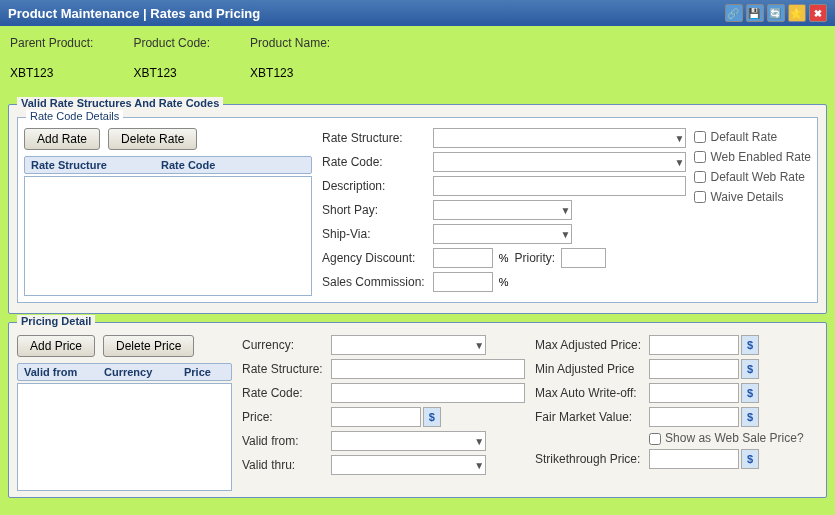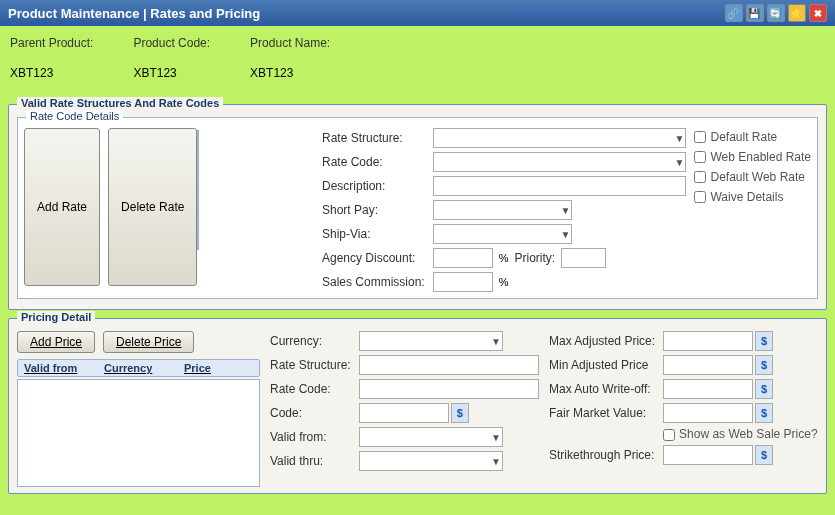--- a/index.html
+++ b/index.html
@@ -117,21 +117,21 @@
       padding: 10px 6px 6px 6px;
     }
 
     .rate-body {
       display: flex;
       gap: 0;
     }
     .rate-left {
       width: 288px;
       display: flex;
-      flex-direction: row;
+      flex-direction: column;
     }
     .rate-right {
       flex: 1;
     }
 
     .btn-row {
       display: flex;
       gap: 8px;
       margin-bottom: 6px;
     }
@@ -258,22 +258,21 @@
 
     
     .pricing-section {
       margin-top: 4px;
     }
     .pricing-body {
       display: flex;
       gap: 0;
     }
     .pricing-left {
-      width: 243px;
-      text-decoration: underline;
+      width: 215px;
     }
 
     .pricing-list-area {
       border: 1px solid #9ab3d0;
       background: #fff;
       margin-top: 2px;
       height: 108px;
     }
 
     .col-header.valid-from { width: 80px; }
@@ -352,20 +351,24 @@
       <div class="section-content">
         <div class="inner-box">
           <span class="inner-legend">Rate Code Details</span>
           <div class="inner-content">
             <div class="rate-body">
 
               <div class="rate-left">
                 <div class="btn-row">
                   <button class="btn">Add Rate</button>
                   <button class="btn">Delete Rate</button>
+                </div>
+                <div class="col-header-row">
+                  <div class="col-header rate-structure">Rate Structure</div>
+                  <div class="col-header rate-code">Rate Code</div>
                 </div>
                 <div class="list-area"></div>
               </div>
 
               <div class="rate-right">
                 <div style="display:flex; gap:0;">
 
                   <div style="flex:1; padding-left:10px;">
                     <div class="form-grid">
                       <span class="form-label">Rate Structure:</span>
@@ -464,21 +467,21 @@
                   <select></select>
                   <span class="select-arrow">▼</span>
                 </div>
 
                 <span class="form-label">Rate Structure:</span>
                 <input type="text" class="form-input-wide" style="">
 
                 <span class="form-label">Rate Code:</span>
                 <input type="text" class="form-input-wide" style="">
 
-                <span class="form-label">Code:</span>
+                <span class="form-label">Price:</span>
                 <div class="dollar-input">
                   <input type="text" style="">
                   <span class="dollar-sign">$</span>
                 </div>
 
                 <span class="form-label">Valid from:</span>
                 <div class="select-wrapper" style="width:80%;">
                   <select></select>
                   <span class="select-arrow">▼</span>
                 </div>

